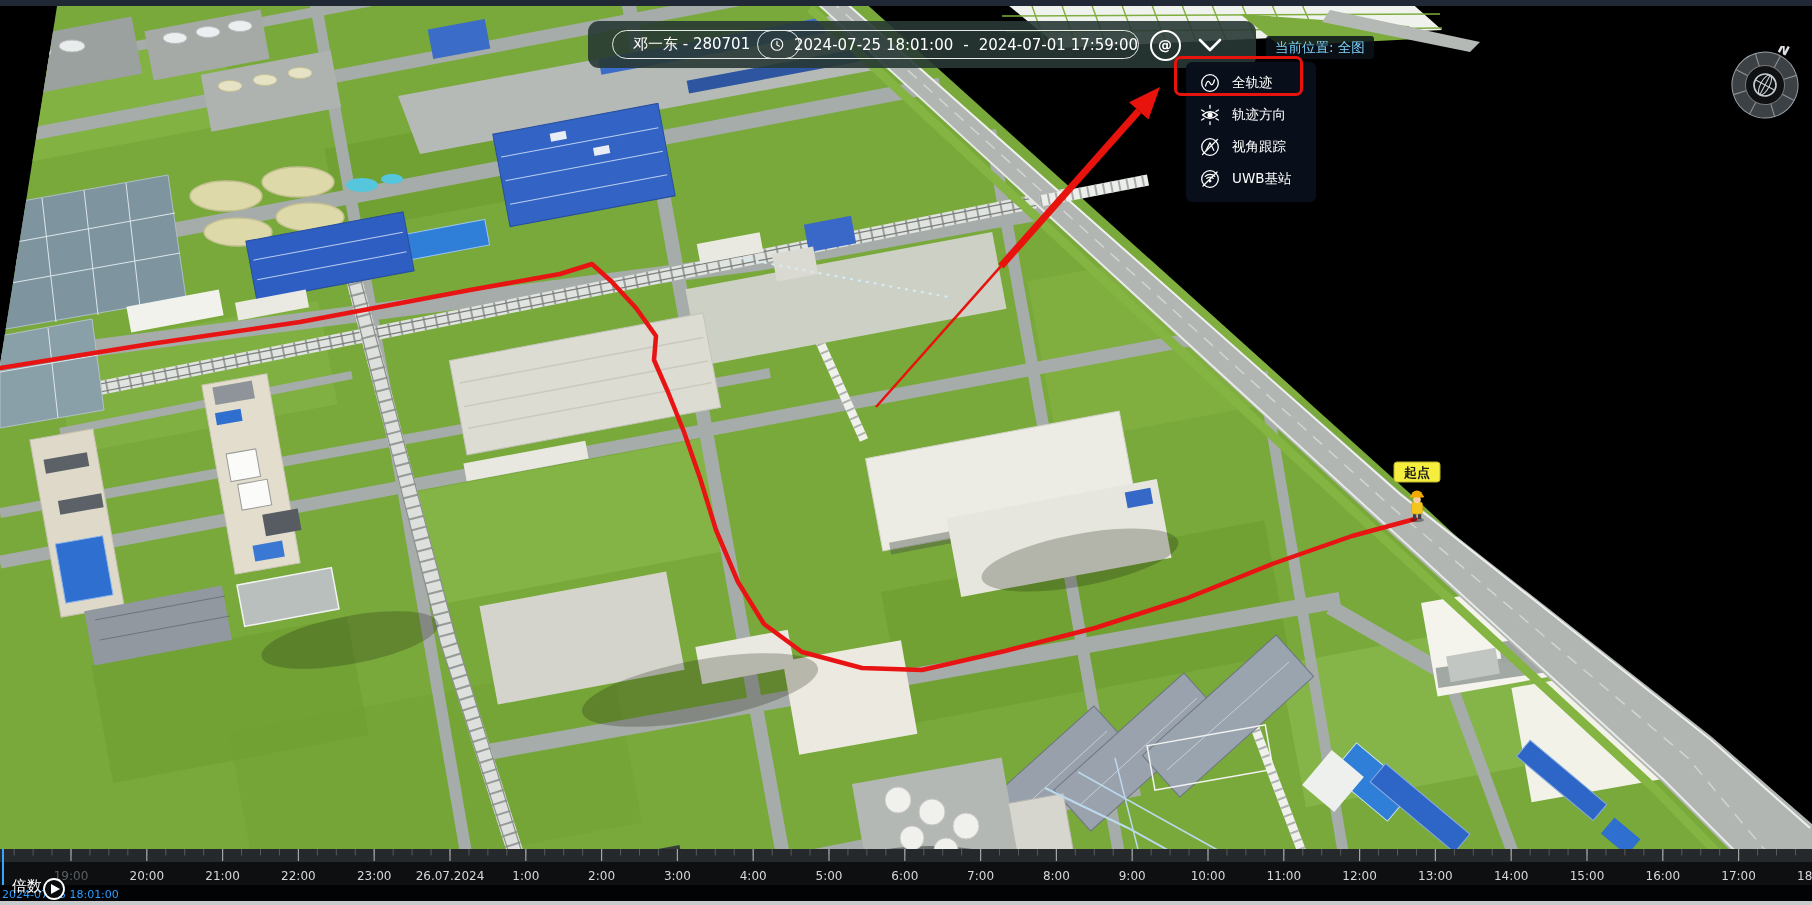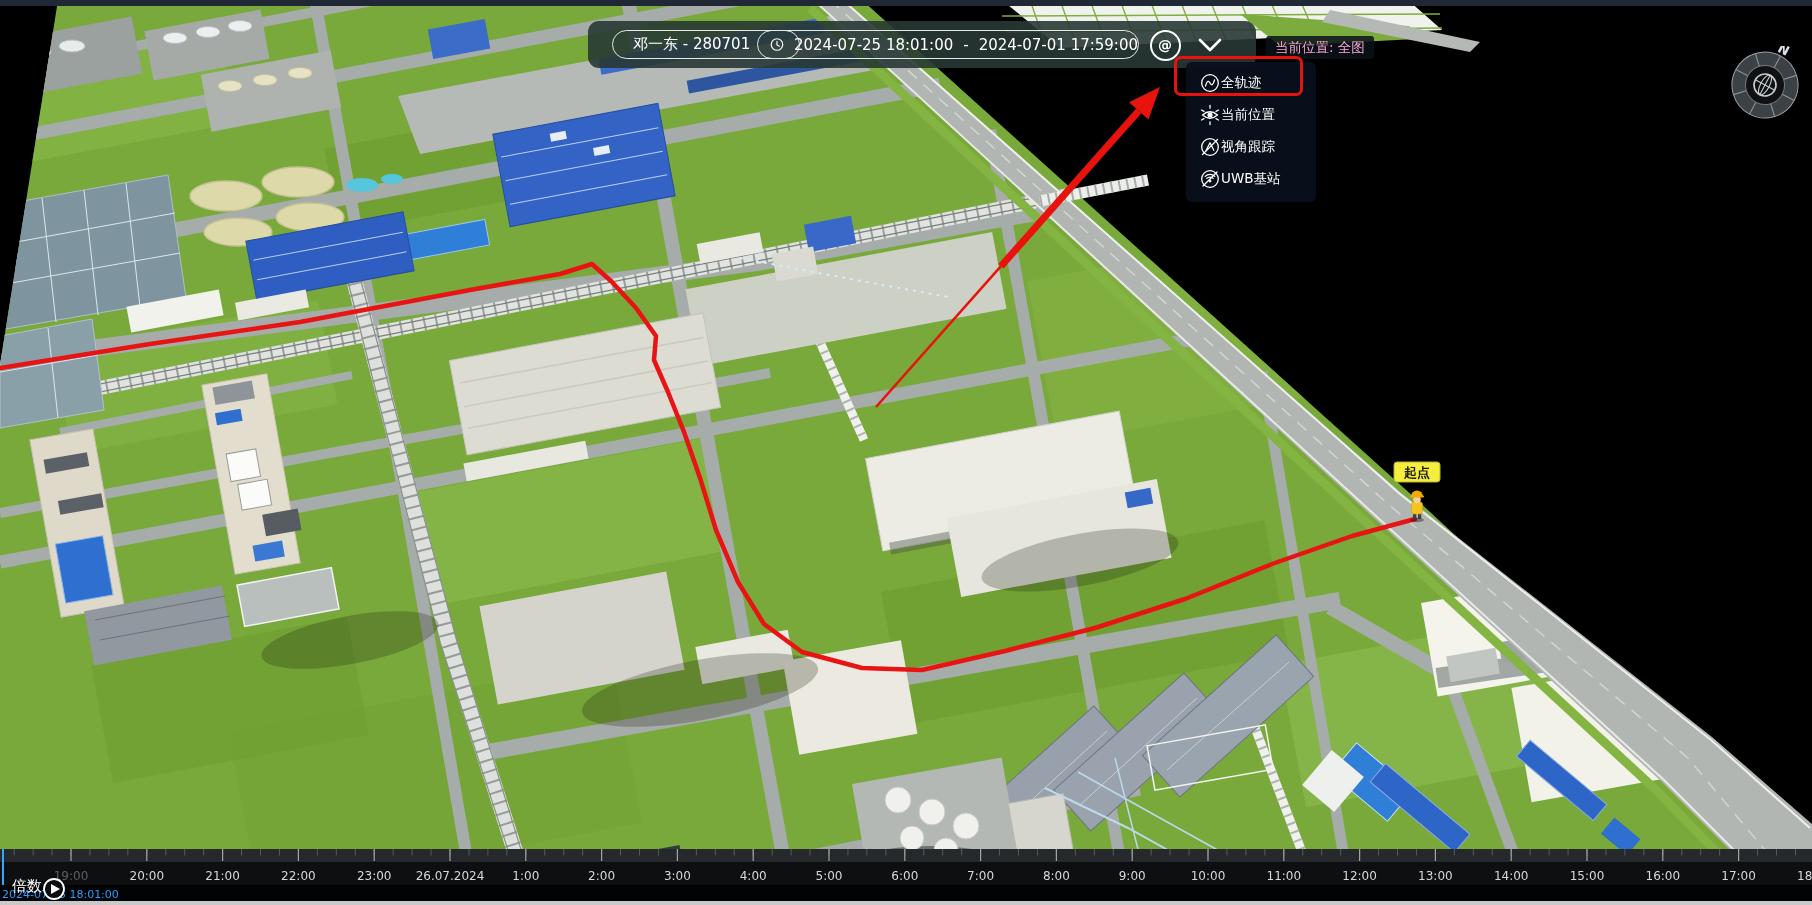--- a/index.html
+++ b/index.html
@@ -17,27 +17,27 @@
   .pill-time{left:169px;top:9px;width:382px;padding-left:12px;gap:10px;}
   .pill-time .t{white-space:nowrap;}
   .icon-btn{position:absolute;display:flex;align-items:center;justify-content:center;cursor:pointer;}
   .locate-btn{left:560px;top:7px;width:34px;height:34px;}
   .locate-circle{width:27px;height:27px;border:2px solid #fff;border-radius:50%;
      display:flex;align-items:center;justify-content:center;color:#fff;font-size:14px;font-weight:bold;}
   .chevron-btn{left:602px;top:10px;width:40px;height:28px;}
 
   
   .loc-badge{position:absolute;left:1266px;top:36px;height:23px;line-height:23px;
-     background:rgba(12,18,26,.85);color:#f9a8d4;font-size:13.5px;padding:0 9px;
+     background:rgba(12,18,26,.85);color:#7dd3fc;font-size:13.5px;padding:0 9px;
      border-radius:3px;z-index:10;white-space:nowrap;}
 
   
   .dropdown{position:absolute;left:1186px;top:62px;width:130px;
      background:rgba(9,16,27,.95);border-radius:6px;padding:5px 0 7px 0;z-index:20;}
-  .dd-item{display:flex;align-items:center;height:32px;padding-left:13px;cursor:pointer;}
+  .dd-item{display:flex;align-items:center;height:32px;padding-left:13px;gap:11px;cursor:pointer;}
   .dd-icon{width:22px;height:22px;display:flex;}
   .dd-icon svg{stroke:#fff;stroke-width:1.3;fill:none;stroke-linecap:round;stroke-linejoin:round;}
   .dd-icon svg .fill{fill:#fff;stroke:none;}
   .dd-label{color:#fff;font-size:13.5px;white-space:nowrap;}
   .red-box{position:absolute;left:1174px;top:56px;width:129px;height:40px;
      border:3.5px solid #e8130c;border-radius:7px;z-index:21;pointer-events:none;box-sizing:border-box;}
 
   
   .compass{position:absolute;left:1726px;top:46px;width:78px;height:78px;z-index:10;cursor:pointer;}
 
@@ -342,21 +342,21 @@
             <path d="M3.5,11 Q11,4.5 18.5,11 Q11,17.5 3.5,11 Z"></path>
             <circle cx="11" cy="11" r="2.6" class="fill"></circle>
             <line x1="11" y1="1.5" x2="11" y2="4.2"></line>
             <line x1="11" y1="17.8" x2="11" y2="20.5"></line>
             <line x1="2.5" y1="6" x2="5" y2="7.4"></line>
             <line x1="17" y1="14.6" x2="19.5" y2="16"></line>
             <line x1="2.5" y1="16" x2="5" y2="14.6"></line>
             <line x1="17" y1="7.4" x2="19.5" y2="6"></line>
           </svg>
         </span>
-        <span class="dd-label">当前位置</span>
+        <span class="dd-label">轨迹方向</span>
       </div>
       <div class="dd-item">
         <span class="dd-icon">
           <svg width="22" height="22" viewBox="0 0 22 22">
             <circle cx="11" cy="11" r="8.3"></circle>
             <path d="M7.2,14.2 L11,6.8 L14.8,14.2"></path>
             <line x1="3.5" y1="18.5" x2="18.5" y2="3.5"></line>
           </svg>
         </span>
         <span class="dd-label">视角跟踪</span>

